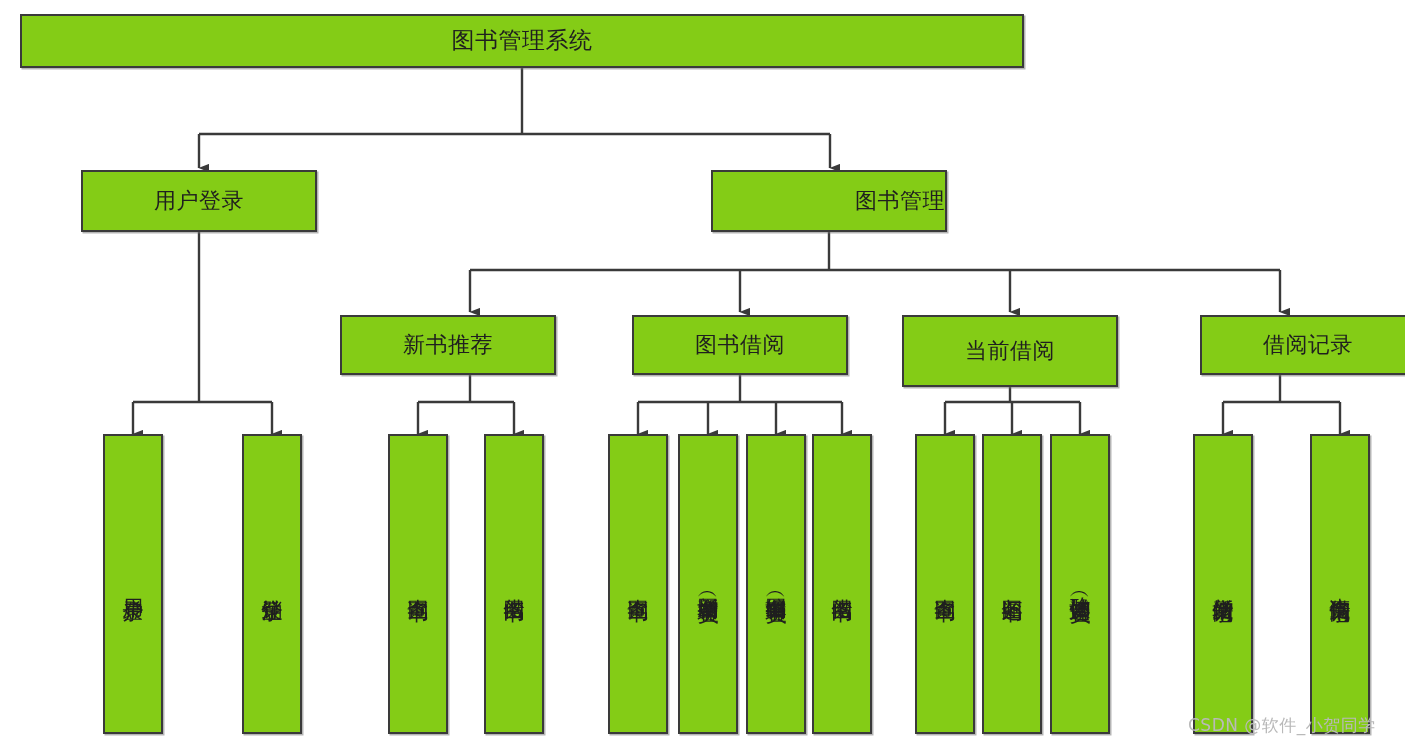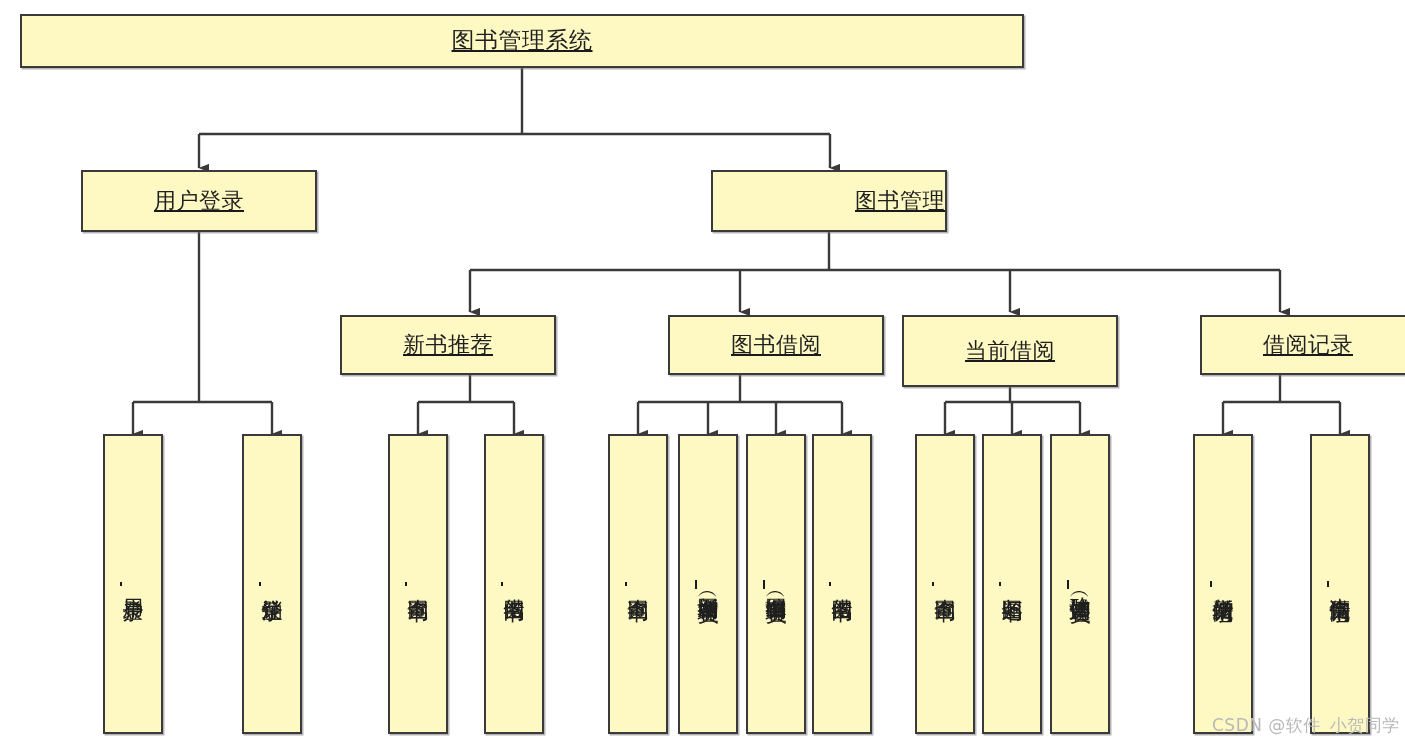--- a/index.html
+++ b/index.html
@@ -18,28 +18,27 @@
   
   #wires{
     position:absolute;
     left:0; top:0;
     width:1405px; height:747px;
     pointer-events:none;
   }
   .node{
     position:absolute;
     box-sizing:border-box;
-    background:#fef9c3;
+    background:#84cc16;
     border:2px solid #3a3a3a;
     box-shadow:1.5px 1.5px 0 0 rgba(120,120,120,0.55);
     display:flex;
     align-items:center;
     justify-content:center;
     z-index:3;
-    text-decoration:underline;
   }
   .node .label{
     display:block;
     text-align:center;
     line-height:1.12;
     letter-spacing:0.5px;
     color:#1f1f1f;
     white-space:nowrap;
   }
   
@@ -65,21 +64,20 @@
   #watermark{
     position:absolute;
     left:1188px;
     top:714px;
     font-size:17px;
     color:#b9b9b9;
     letter-spacing:0.5px;
     white-space:nowrap;
     z-index:5;
     pointer-events:none;
-    margin-left:24px;
   }
 </style>
 </head>
 <body>
 
 <div id="canvas">
 
   <svg id="wires" viewBox="0 0 1405 747" xmlns="http://www.w3.org/2000/svg">
     <defs>
       <marker id="arw" markerWidth="9" markerHeight="11" refX="4.5" refY="10.2" orient="auto" markerUnits="userSpaceOnUse">
@@ -138,21 +136,21 @@
   <div class="node horiz" style="left:81px;top:170px;width:236px;height:62px;">
     <span class="label">用户登录</span>
   </div>
   <div class="node horiz" style="left:711px;top:170px;width:236px;height:62px;justify-content:flex-end;">
     <span class="label">图书管理</span>
   </div>
 
   <div class="node horiz" style="left:340px;top:315px;width:216px;height:60px;">
     <span class="label">新书推荐</span>
   </div>
-  <div class="node horiz" style="left:632px;top:315px;width:216px;height:60px;margin-left:36px;">
+  <div class="node horiz" style="left:632px;top:315px;width:216px;height:60px;">
     <span class="label">图书借阅</span>
   </div>
   <div class="node horiz" style="left:902px;top:315px;width:216px;height:72px;">
     <span class="label">当前借阅</span>
   </div>
   <div class="node horiz" style="left:1172px;top:315px;width:216px;height:60px;margin-left:28px;">
     <span class="label">借阅记录</span>
   </div>
 
   <div class="node vert" style="left:103px;top:434px;width:60px;height:300px;">

